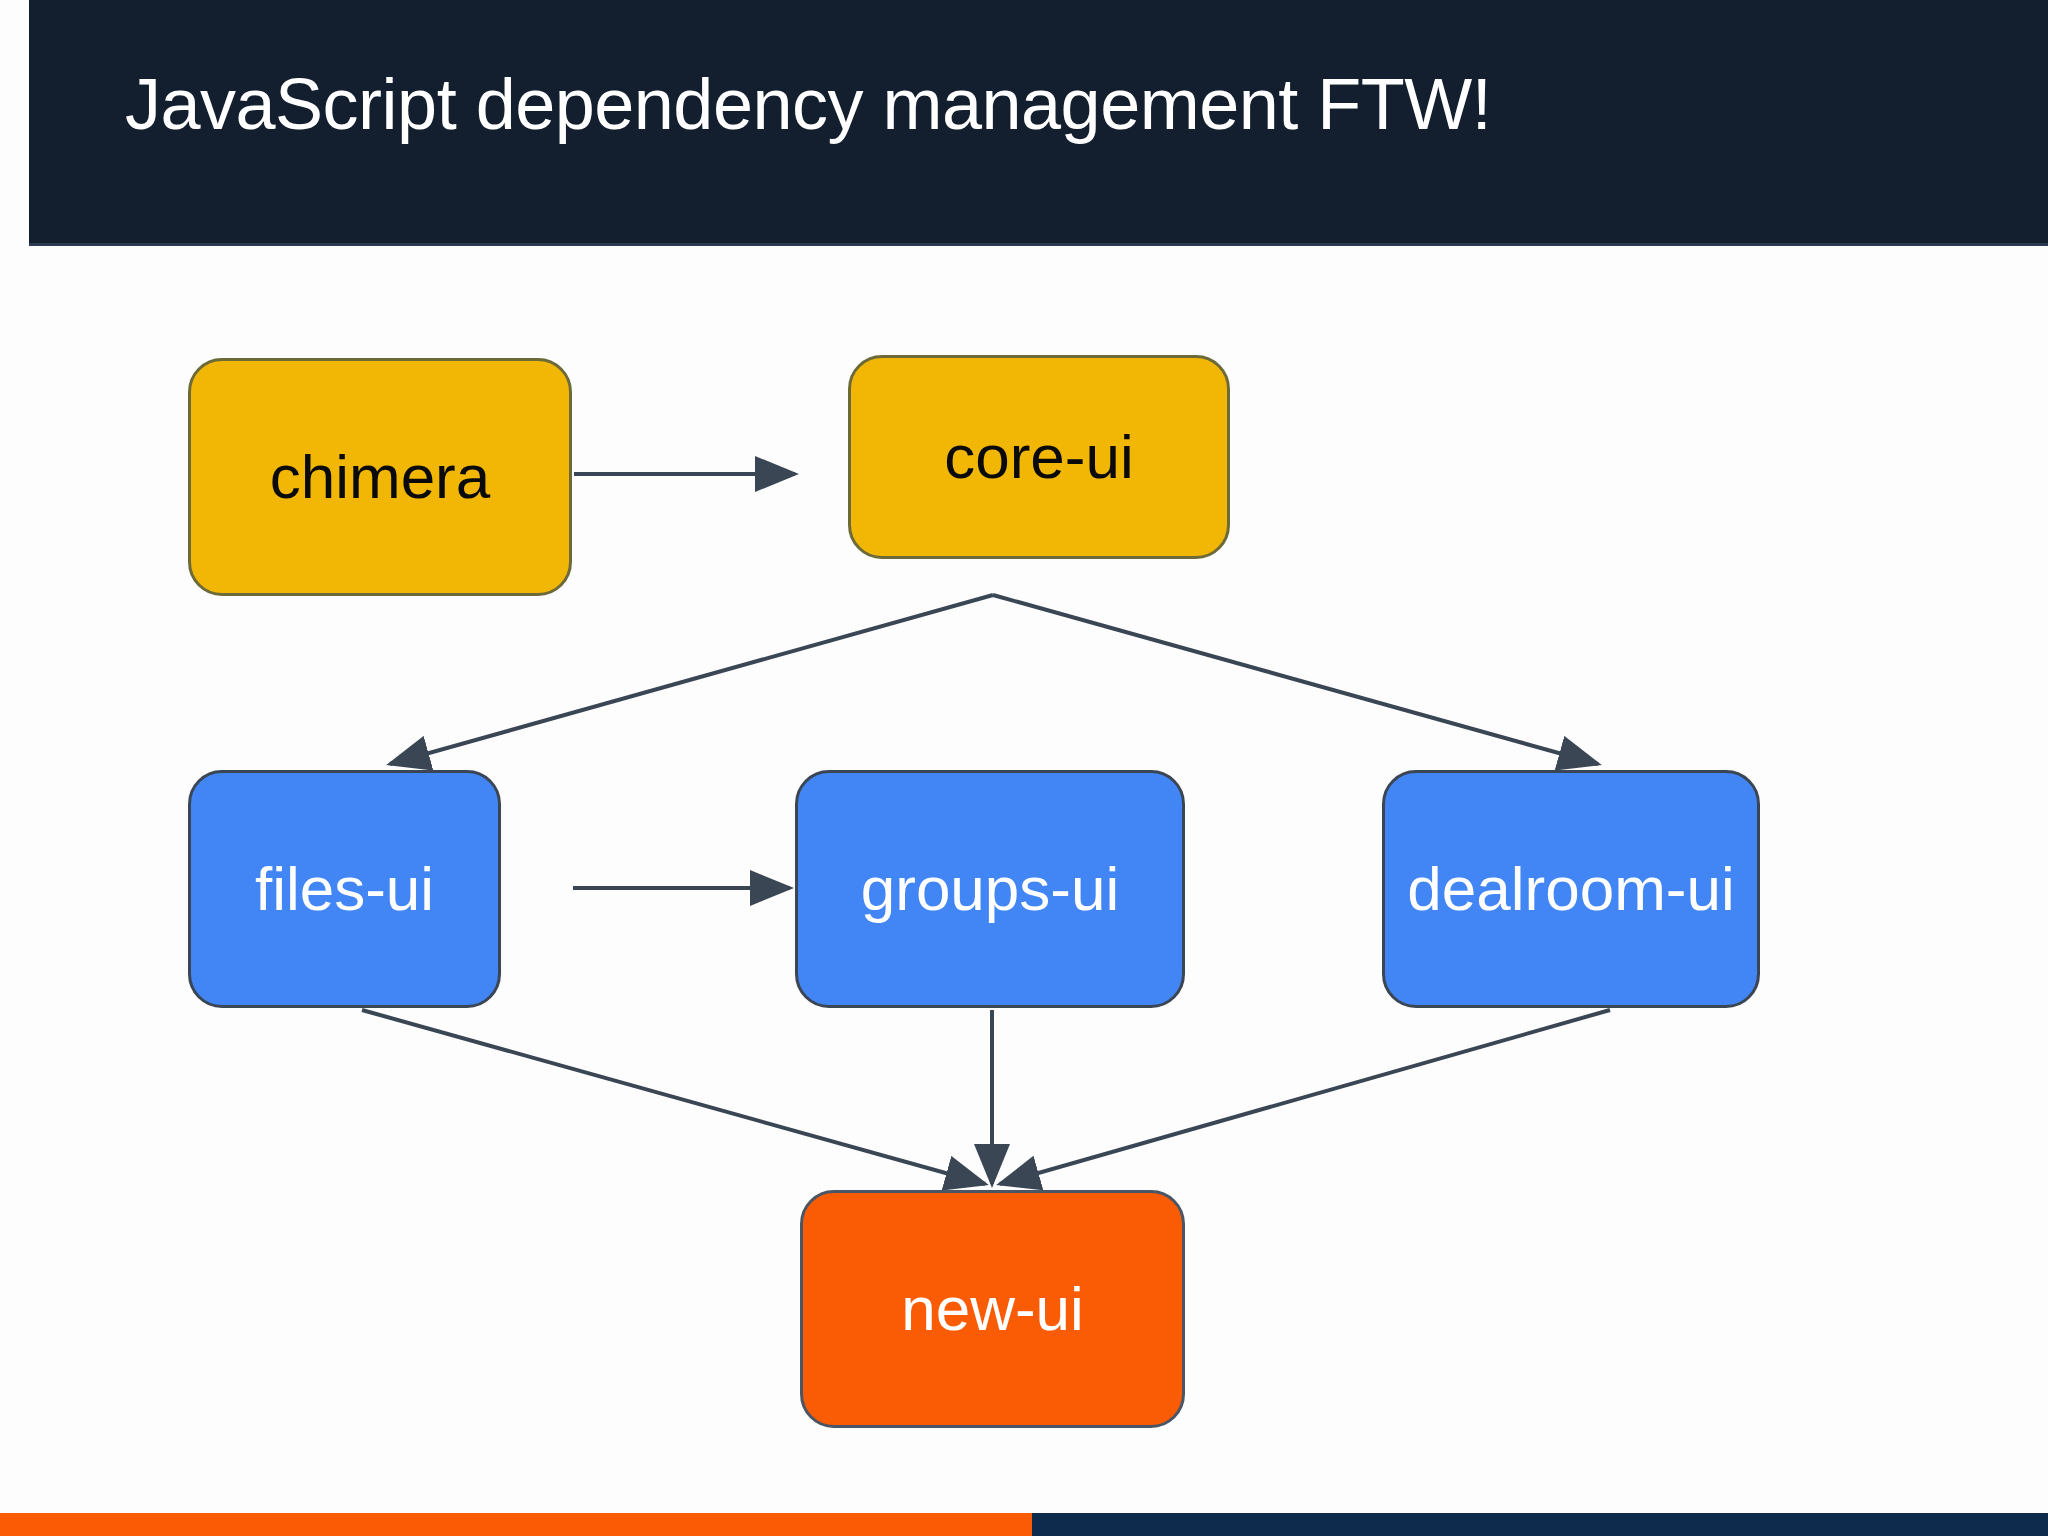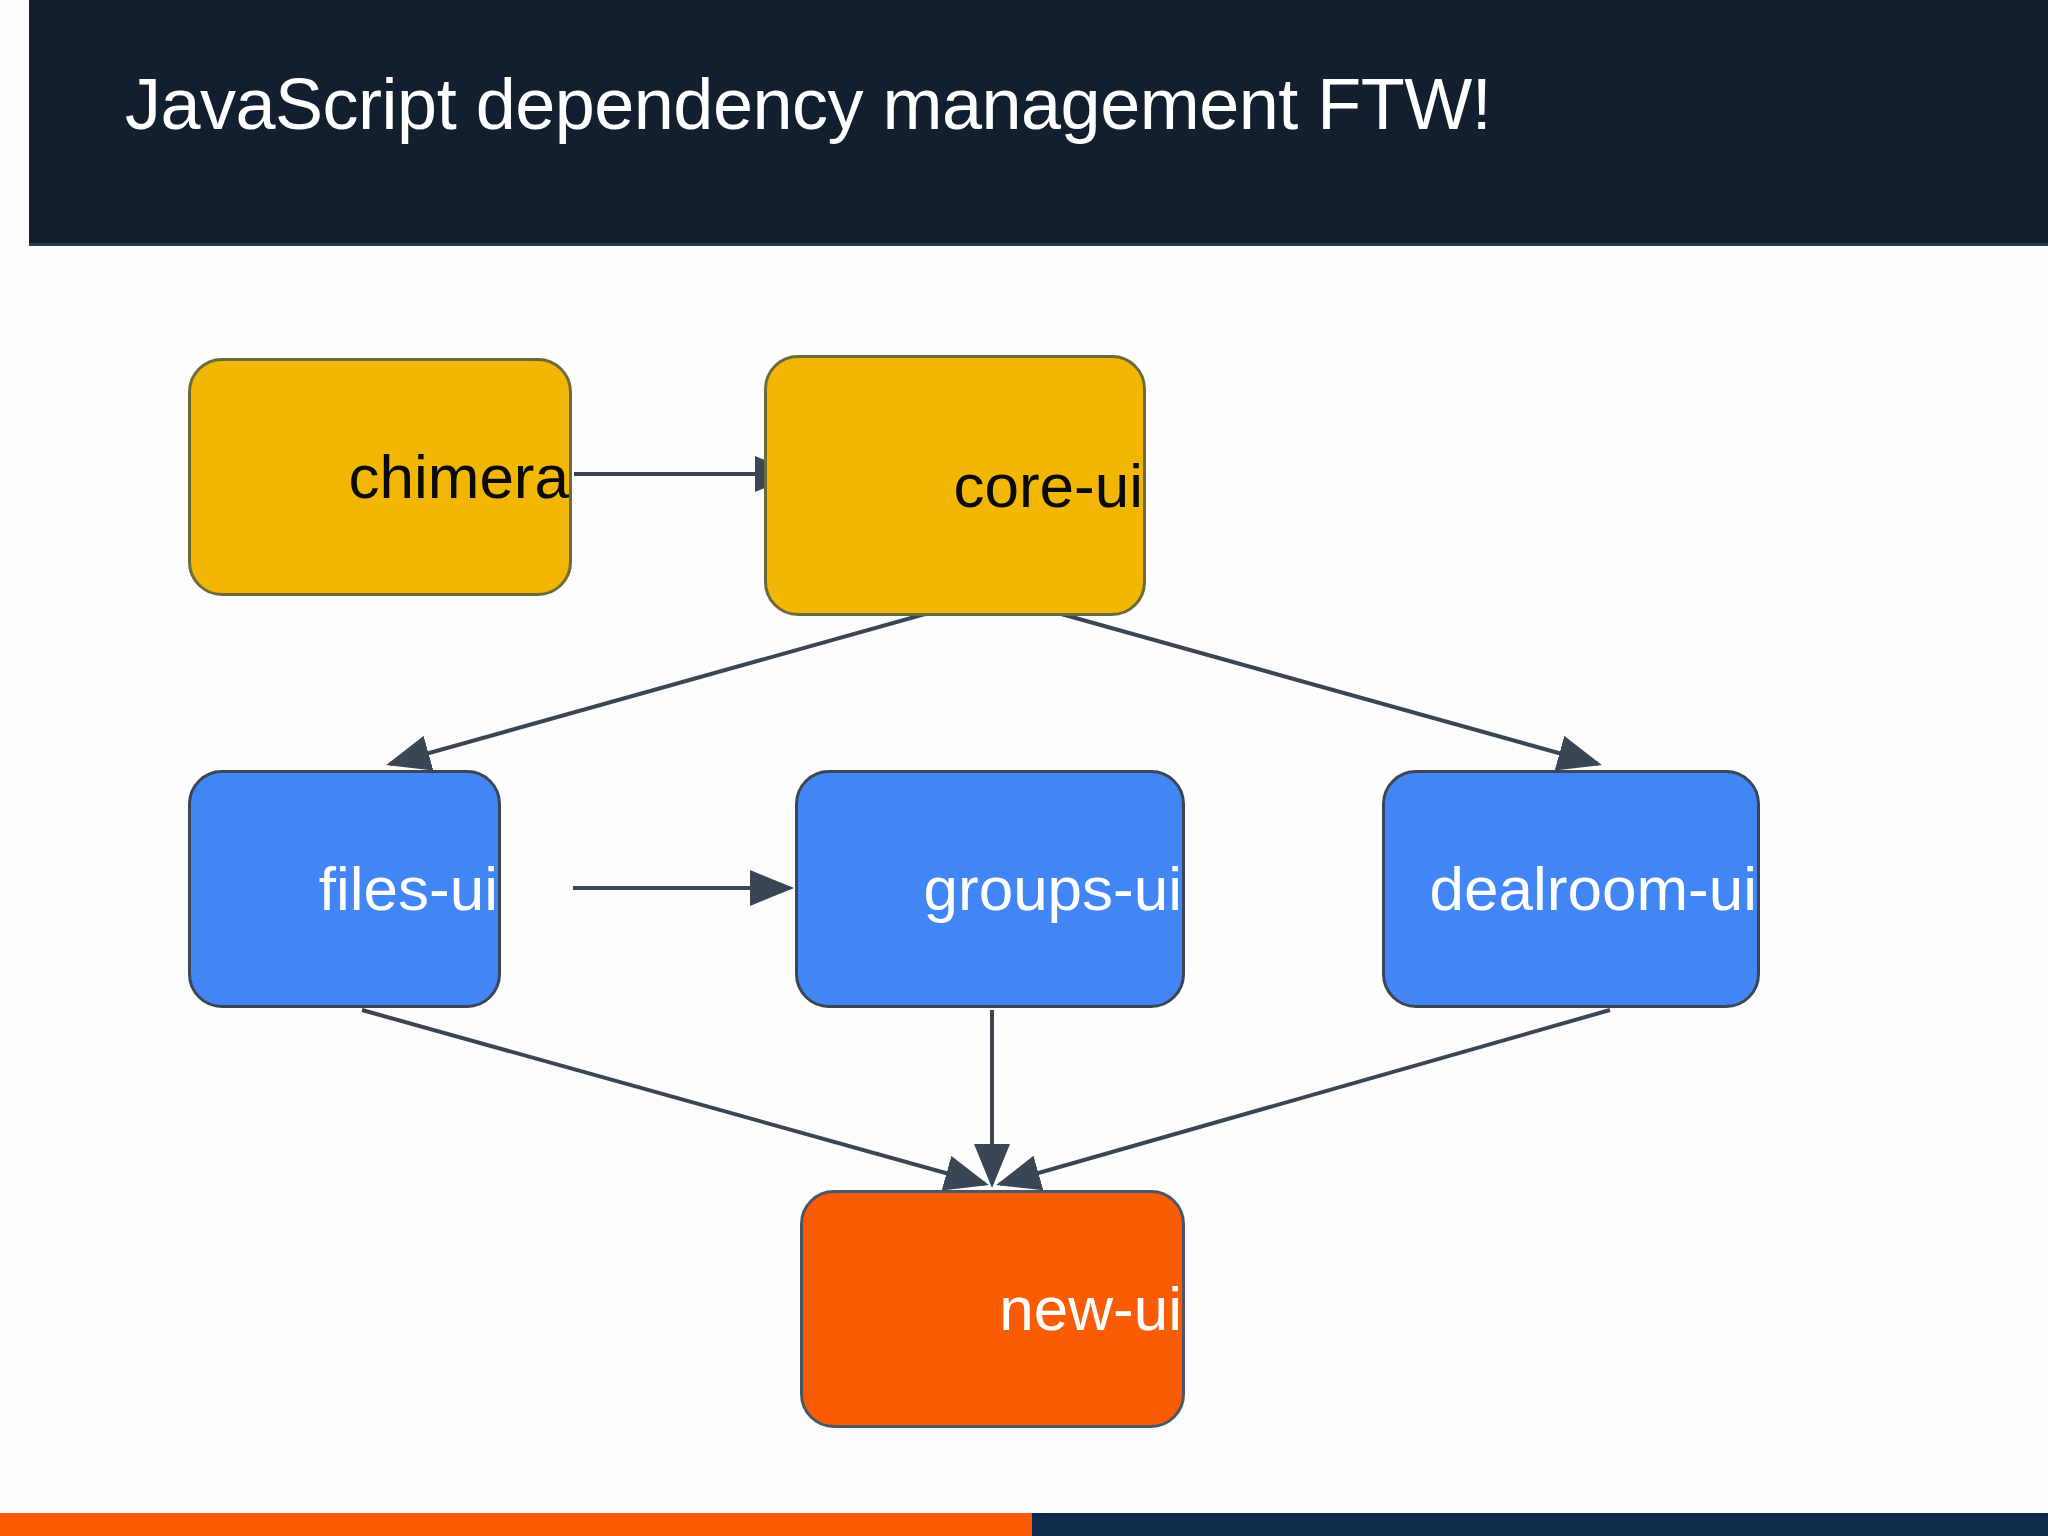--- a/index.html
+++ b/index.html
@@ -55,21 +55,21 @@
     height: 1536px;
   }
   
   .node {
     position: absolute;
     box-sizing: border-box;
     border-radius: 34px;
     border: 3px solid #4a5565;
     display: flex;
     align-items: center;
-    justify-content: flex-end;
+    justify-content: center;
     font-size: 62px;
     line-height: 1;
     text-align: center;
     z-index: 5;
   }
   .node.amber {
     background: #F2B705;
     color: #0a0a0a;
     border-color: #6d6a3a;
   }
@@ -77,21 +77,21 @@
     background: #4285F4;
     color: #ffffff;
     border-color: #3b4654;
   }
   .node.orange {
     background: #FA5C05;
     color: #ffffff;
     border-color: #4a5565;
   }
   #node-chimera   { left: 188px;  top: 358px;  width: 384px; height: 238px; }
-  #node-core-ui   { left: 764px;  top: 355px;  width: 382px; height: 261px; }
+  #node-core-ui   { left: 848px;  top: 355px;  width: 382px; height: 204px; }
   #node-files-ui  { left: 188px;  top: 770px;  width: 313px; height: 238px; }
   #node-groups-ui { left: 795px;  top: 770px;  width: 390px; height: 238px; }
   #node-dealroom-ui { left: 1382px; top: 770px; width: 378px; height: 238px; }
   #node-new-ui    { left: 800px;  top: 1190px; width: 385px; height: 238px; }
   
   #footer-bar {
     position: absolute;
     left: 0;
     top: 1513px;
     width: 2048px;

